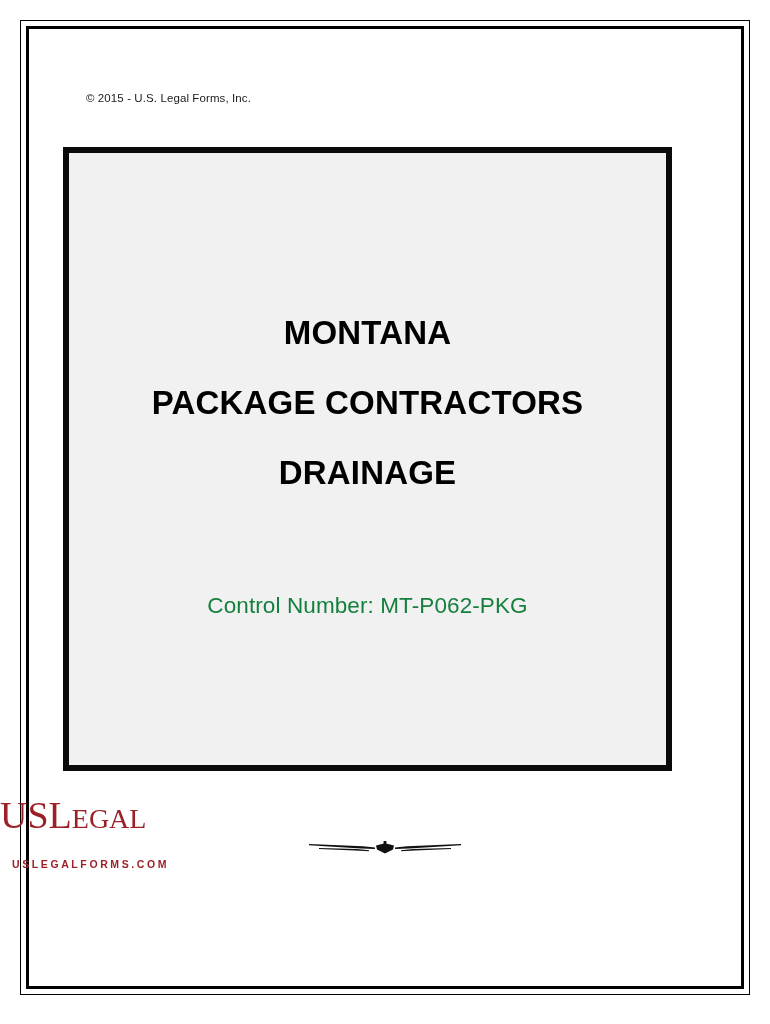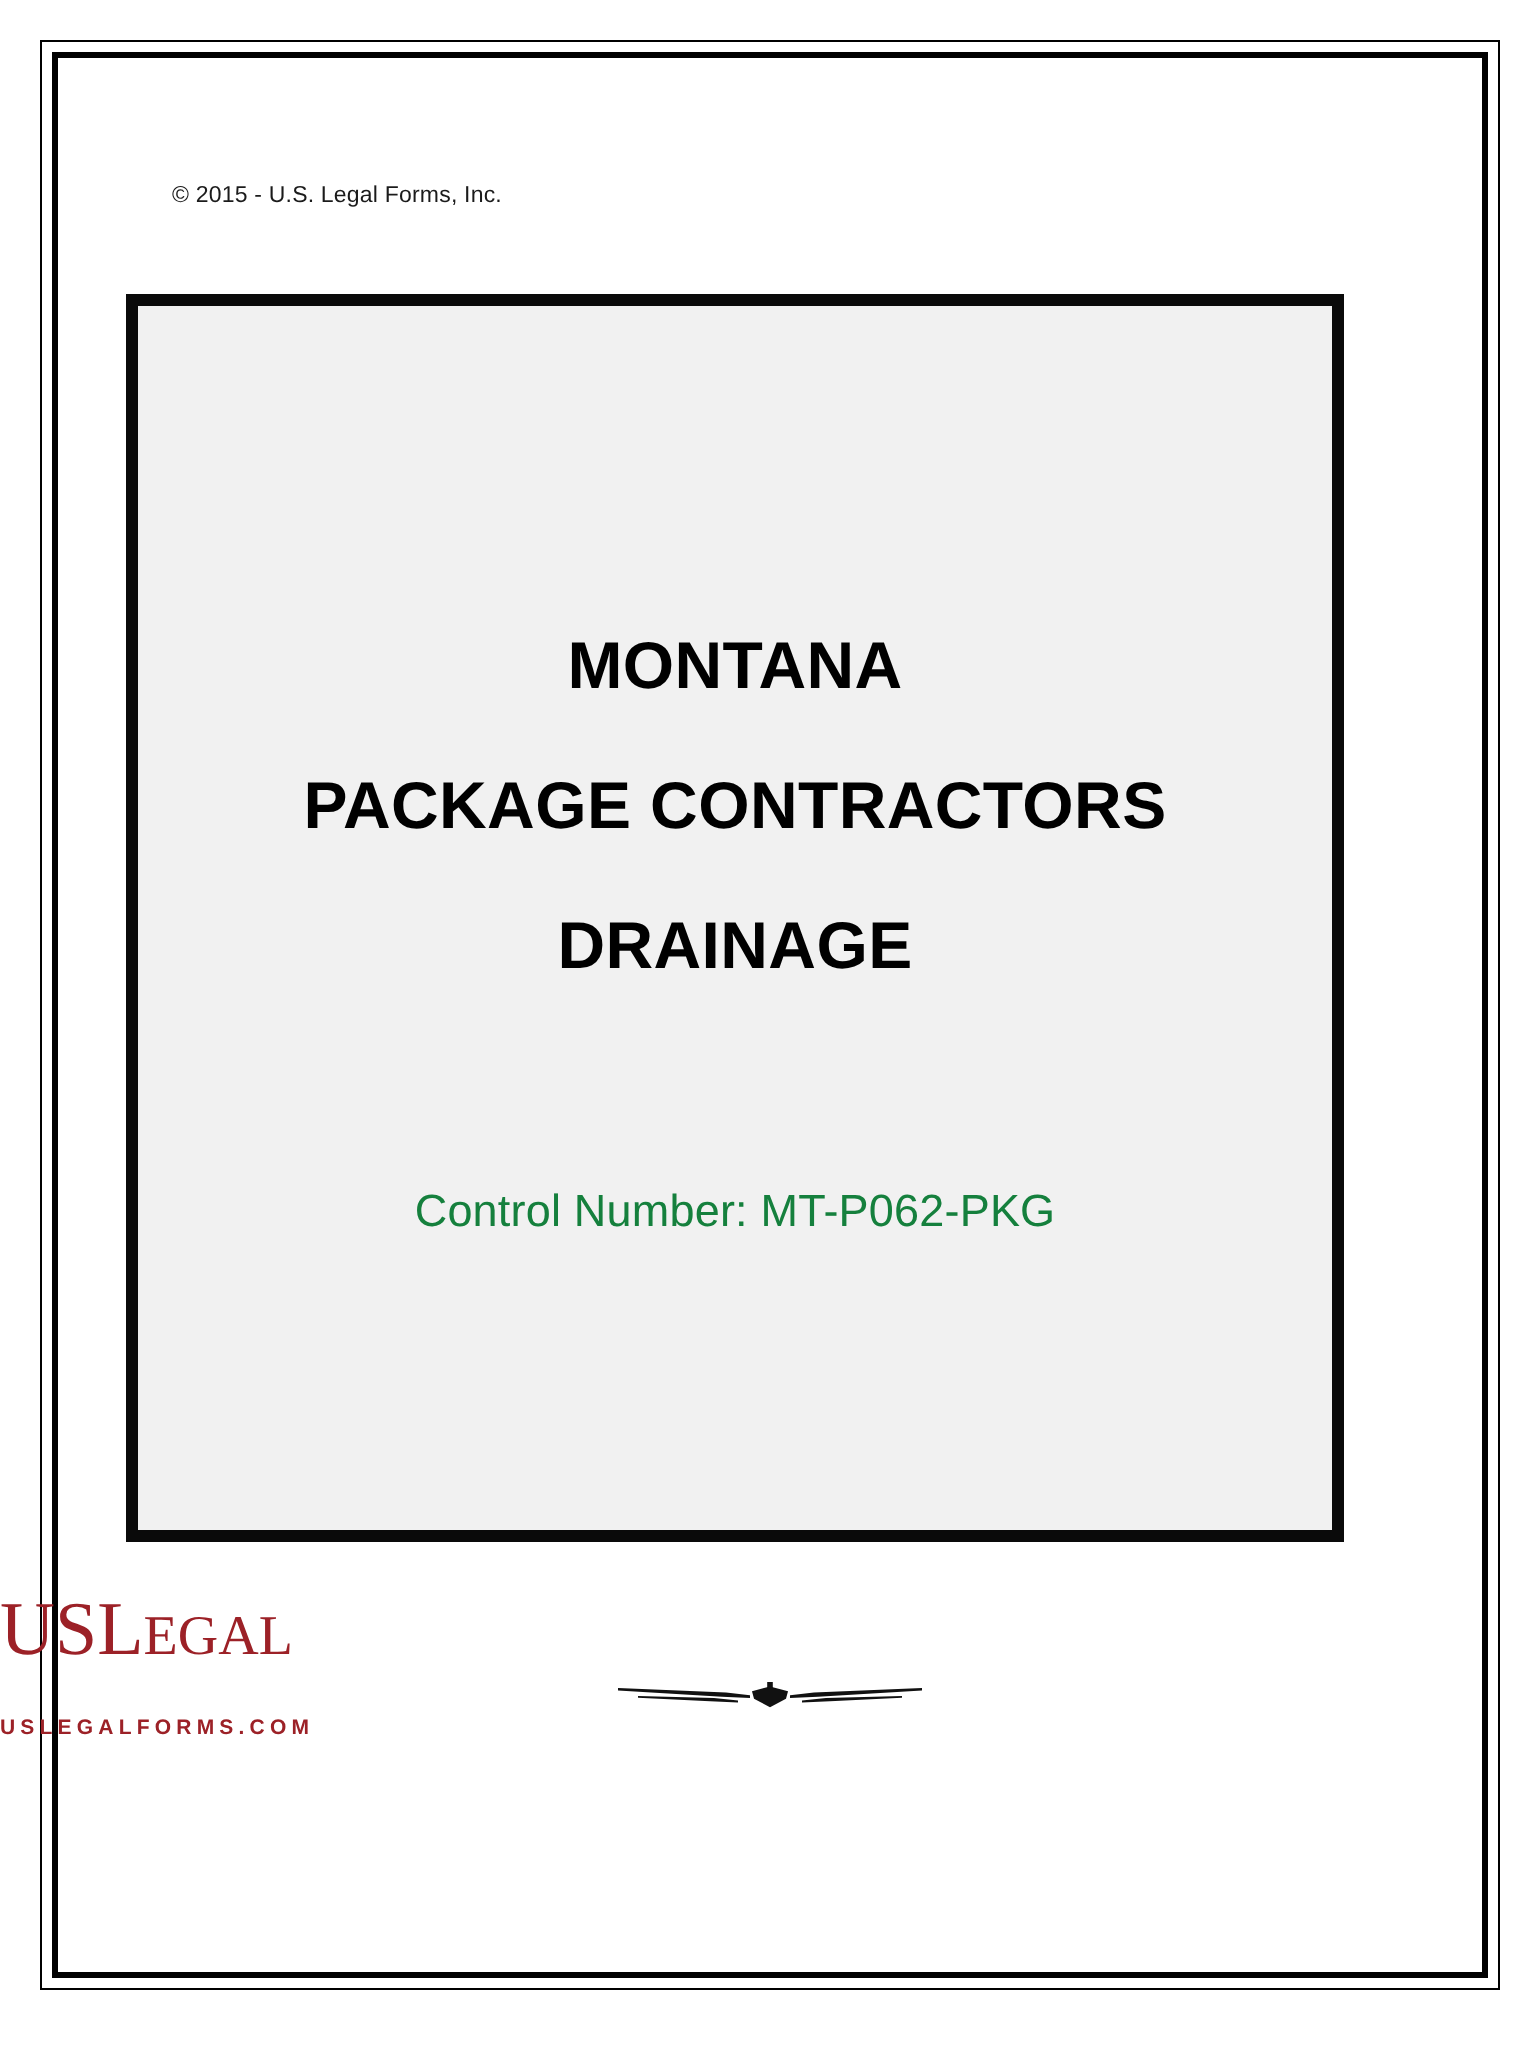--- a/index.html
+++ b/index.html
@@ -127,20 +127,21 @@
   }
   .logo-tagline {
     font-family: "Liberation Sans", sans-serif;
     color: #9c2127;
     font-size: 10.5px;
     font-weight: bold;
     letter-spacing: 2.6px;
     line-height: 13px;
     white-space: nowrap;
     margin-top: 1px;
+    margin-left: 12px;
   }
 </style>
 </head>
 <body>
 
 <div class="page">
 
   <div class="page-border-outer"></div>
   <div class="page-border-inner"></div>
 

